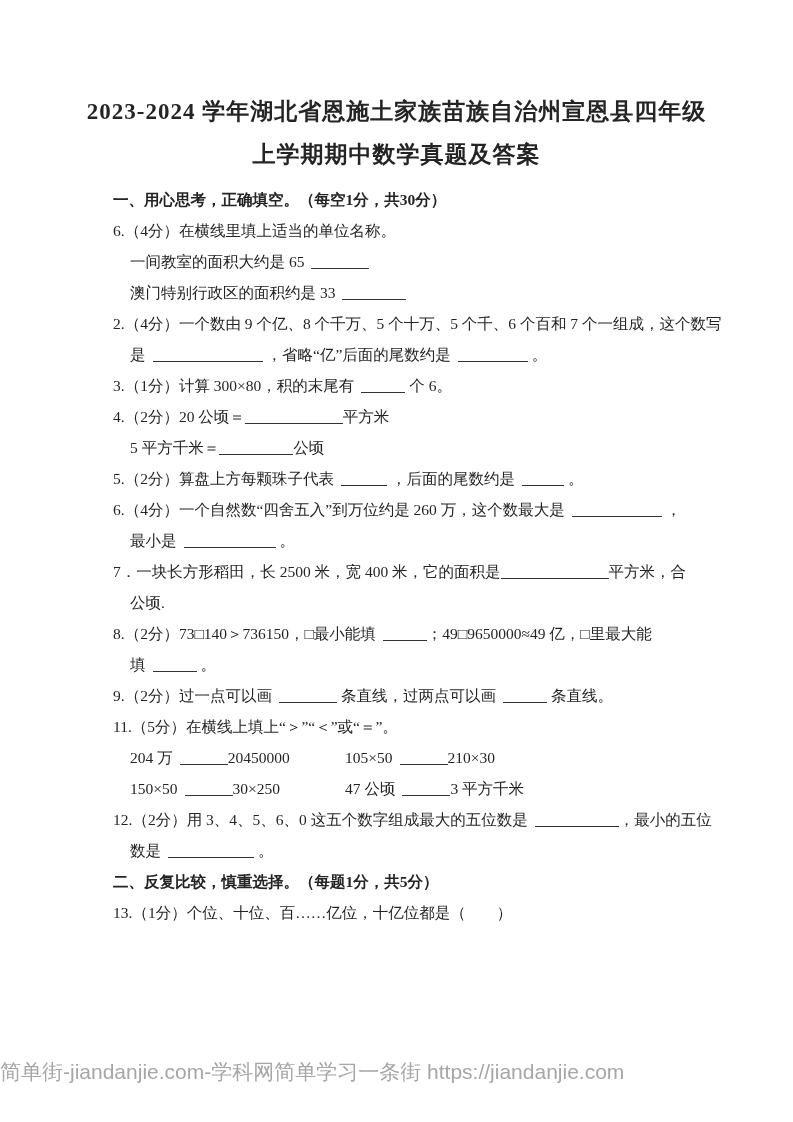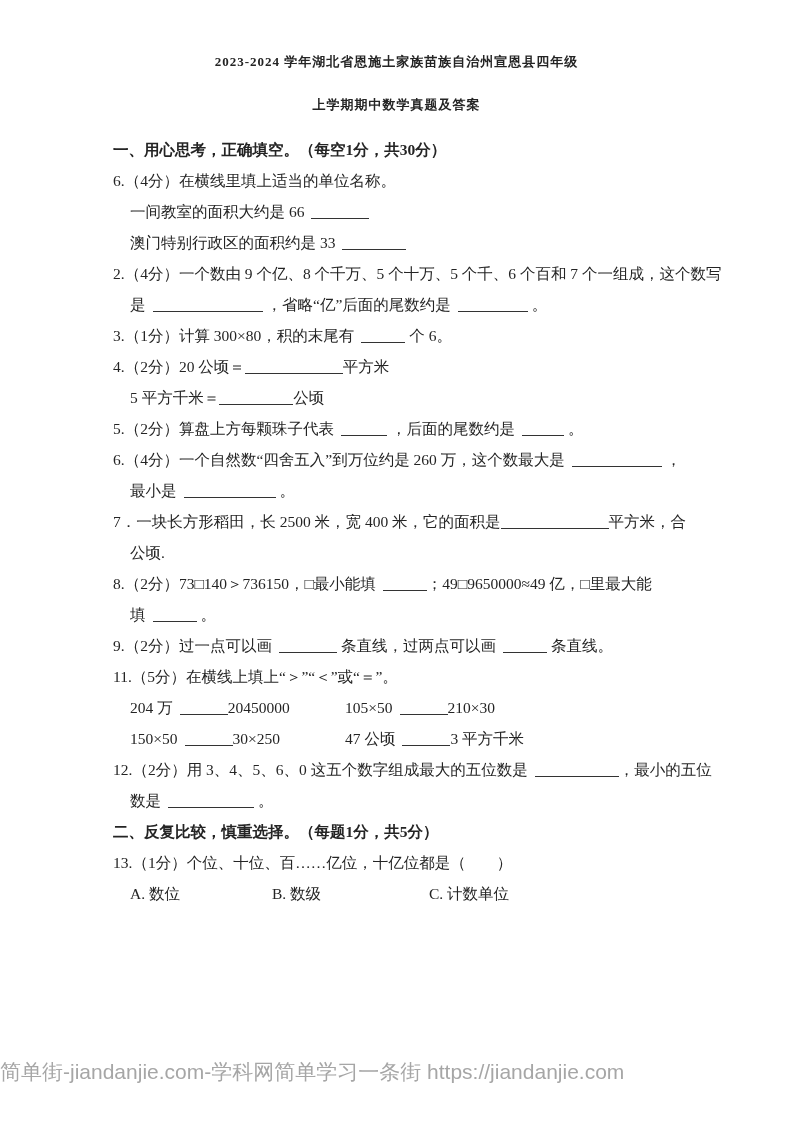--- a/index.html
+++ b/index.html
@@ -6,24 +6,24 @@
   .page {
     position:relative;
     width:793px; height:1122px;
     background:#ffffff;
     color:#242424;
     font-family:"Liberation Serif","DejaVu Serif",serif;
     font-size:15.5px;
     overflow:hidden;
   }
   .title-block {
-    padding-top:40px;
+    padding-top:90px;
     text-align:center;
     font-weight:bold;
-    font-size:13px;
+    font-size:23px;
     line-height:43px;
     letter-spacing:1px;
   }
   .content {
     margin:8px 60px 0 113px;
   }
   .line {
     height:31px;
     line-height:31px;
     white-space:nowrap;
@@ -60,21 +60,21 @@
   <header class="title-block">
     <div>2023-2024 学年湖北省恩施土家族苗族自治州宣恩县四年级</div>
     <div>上学期期中数学真题及答案</div>
   </header>
 
   <main class="content">
 
     <p class="line sec">一、用心思考，正确填空。（每空1分，共30分）</p>
 
     <p class="line">6.（4分）在横线里填上适当的单位名称。</p>
-    <p class="line sub"><span>一间教室的面积大约是 66</span><span class="blank gap-l" style="width:58px"></span></p>
+    <p class="line sub"><span>一间教室的面积大约是 65</span><span class="blank gap-l" style="width:58px"></span></p>
     <p class="line sub"><span>澳门特别行政区的面积约是 33</span><span class="blank gap-l" style="width:64px"></span></p>
 
     <p class="line">2.（4分）一个数由 9 个亿、8 个千万、5 个十万、5 个千、6 个百和 7 个一组成，这个数写</p>
     <p class="line sub"><span>是</span><span class="blank gap-l gap-r" style="width:110px"></span><span>，省略“亿”后面的尾数约是</span><span class="blank gap-l gap-r" style="width:70px"></span><span>。</span></p>
 
     <p class="line"><span>3.（1分）计算 300×80，积的末尾有</span><span class="blank gap-l gap-r" style="width:44px"></span><span>个 6。</span></p>
 
     <p class="line"><span>4.（2分）20 公顷＝</span><span class="blank" style="width:98px"></span><span>平方米</span></p>
     <p class="line sub"><span>5 平方千米＝</span><span class="blank" style="width:74px"></span><span>公顷</span></p>
 
@@ -94,19 +94,18 @@
     <p class="line">11.（5分）在横线上填上“＞”“＜”或“＝”。</p>
     <p class="line sub"><span class="col-l"><span>204 万</span><span class="blank gap-l" style="width:48px"></span><span>20450000</span></span><span><span>105×50</span><span class="blank gap-l" style="width:48px"></span><span>210×30</span></span></p>
     <p class="line sub"><span class="col-l"><span>150×50</span><span class="blank gap-l" style="width:48px"></span><span>30×250</span></span><span><span>47 公顷</span><span class="blank gap-l" style="width:48px"></span><span>3 平方千米</span></span></p>
 
     <p class="line"><span>12.（2分）用 3、4、5、6、0 这五个数字组成最大的五位数是</span><span class="blank gap-l" style="width:84px"></span><span>，最小的五位</span></p>
     <p class="line sub"><span>数是</span><span class="blank gap-l gap-r" style="width:86px"></span><span>。</span></p>
 
     <p class="line sec">二、反复比较，慎重选择。（每题1分，共5分）</p>
 
     <p class="line">13.（1分）个位、十位、百……亿位，十亿位都是（　　）</p>
-    <p class="line sub"><span class="opt-a">A. 数位</span><span class="opt-b">B. 数级</span><span>C. 计数单位</span></p>
 
   </main>
 
   <footer class="footer">简单街-jiandanjie.com-学科网简单学习一条街 https://jiandanjie.com</footer>
 
 </div>
 
 </body></html>

